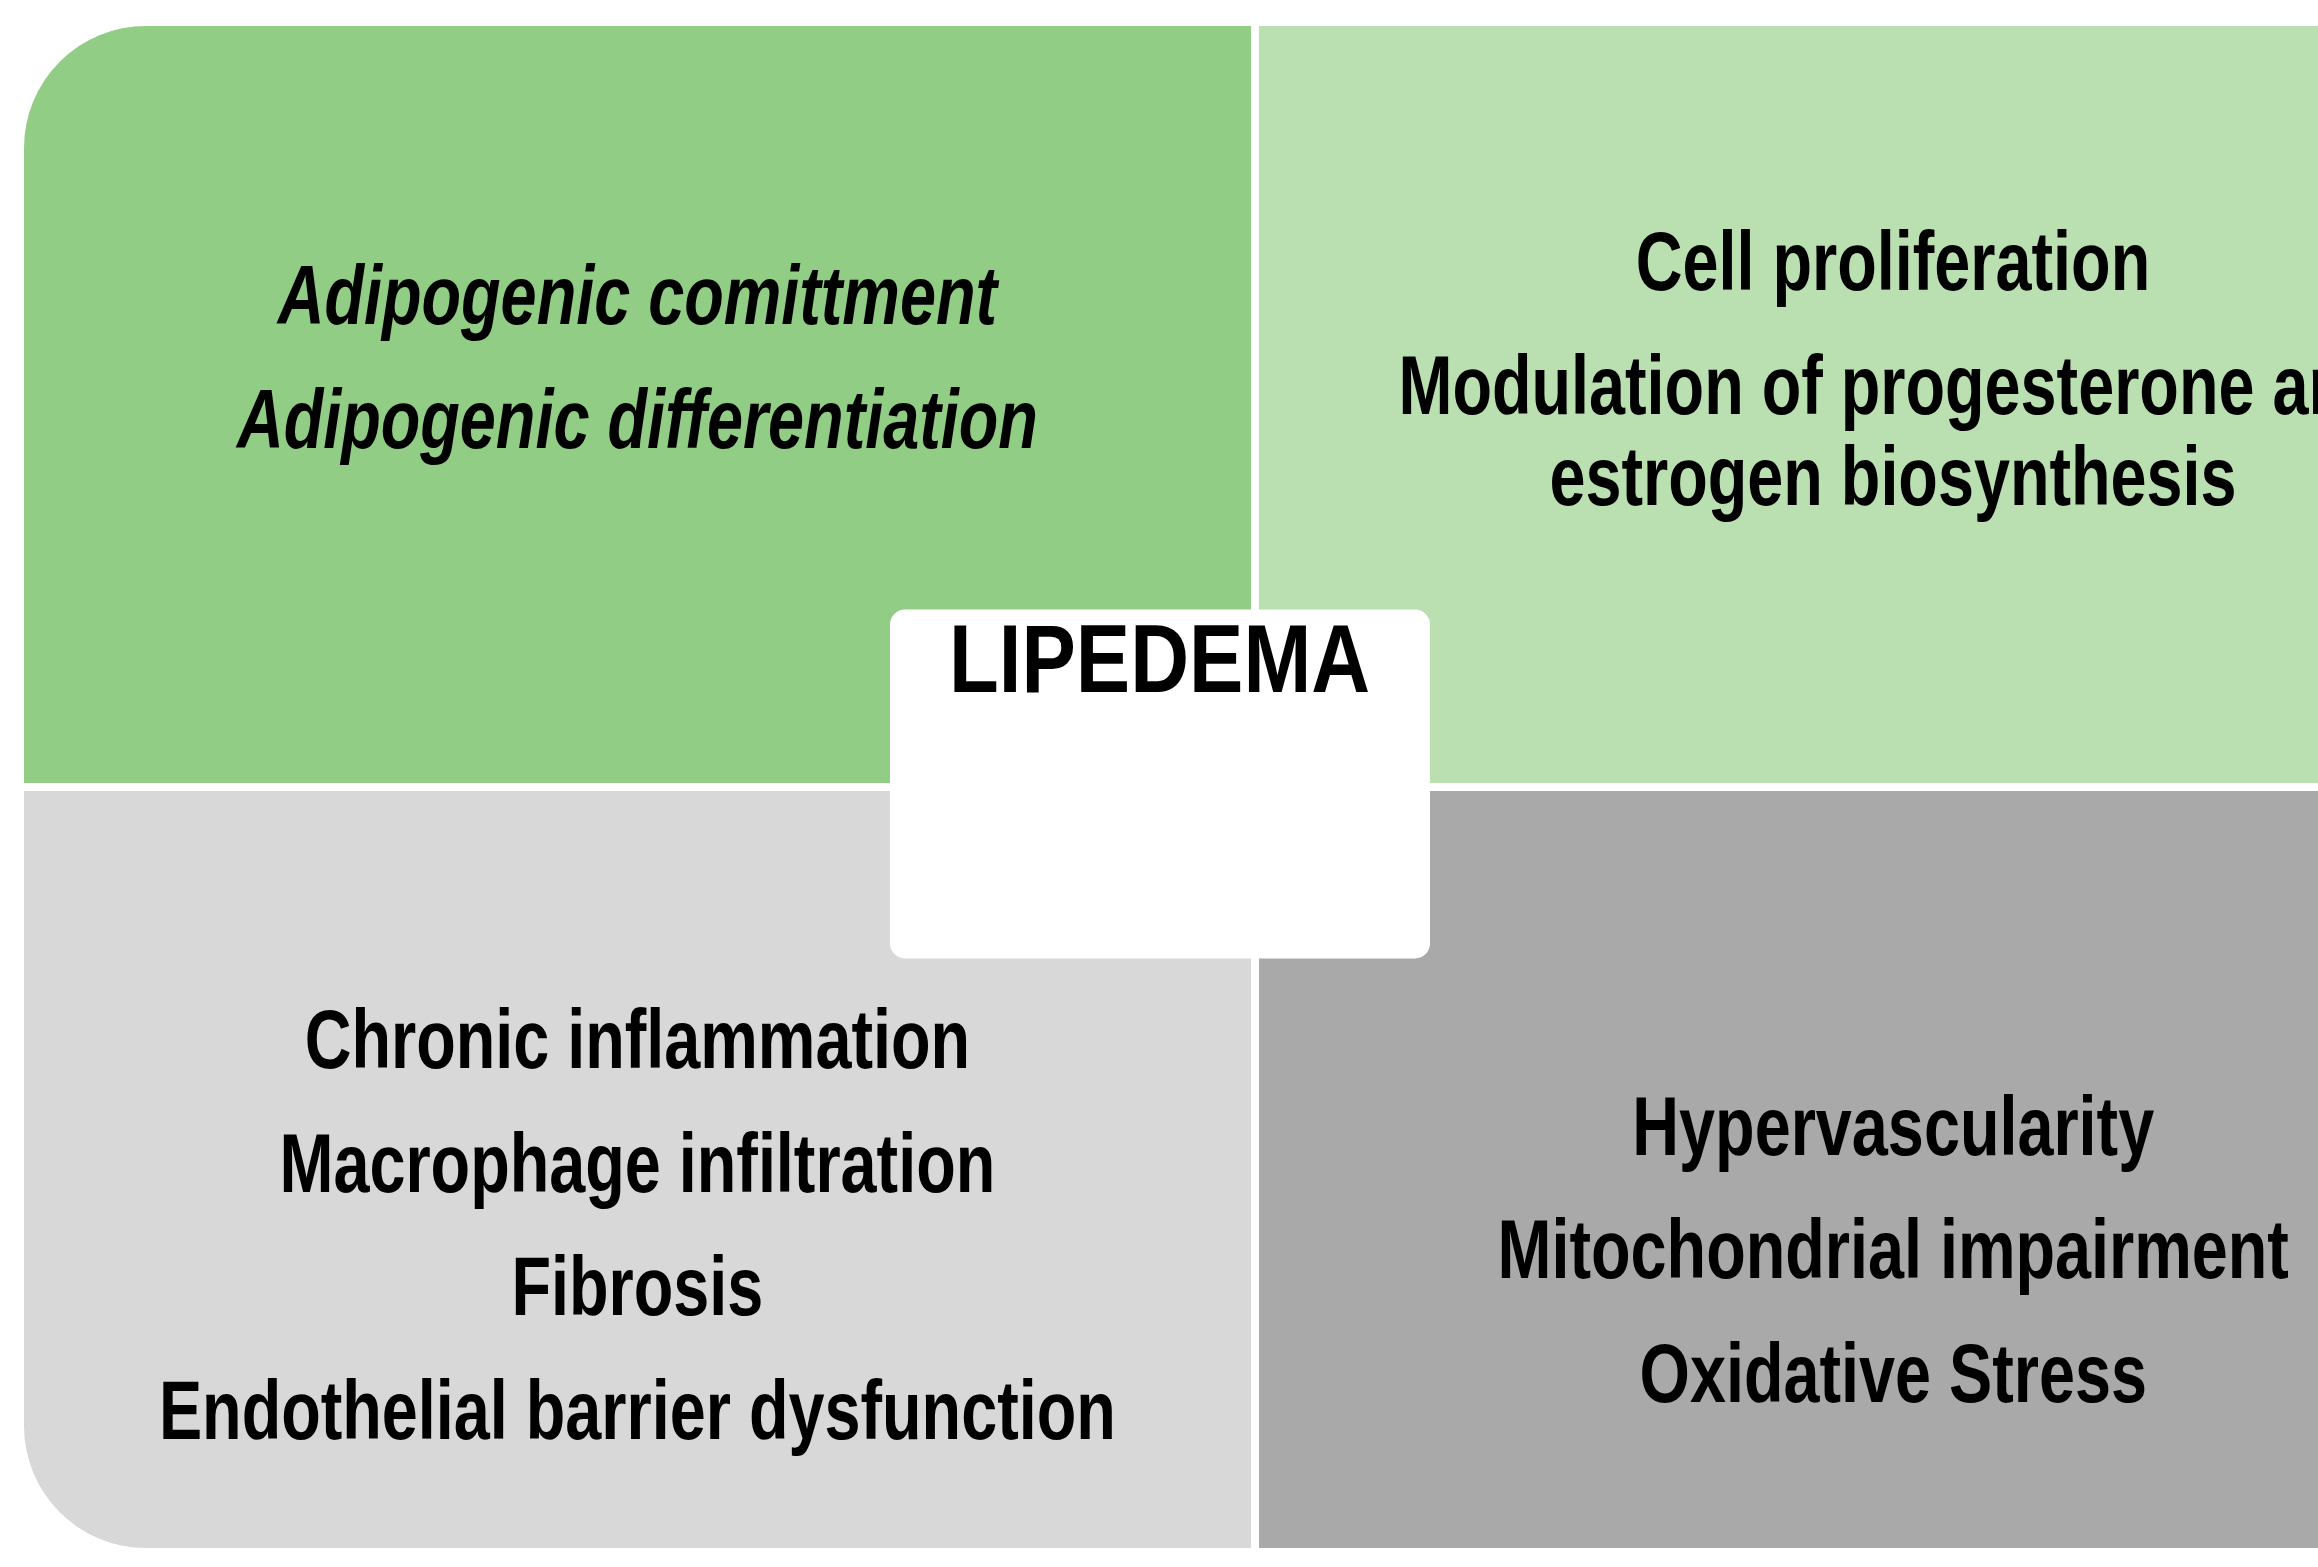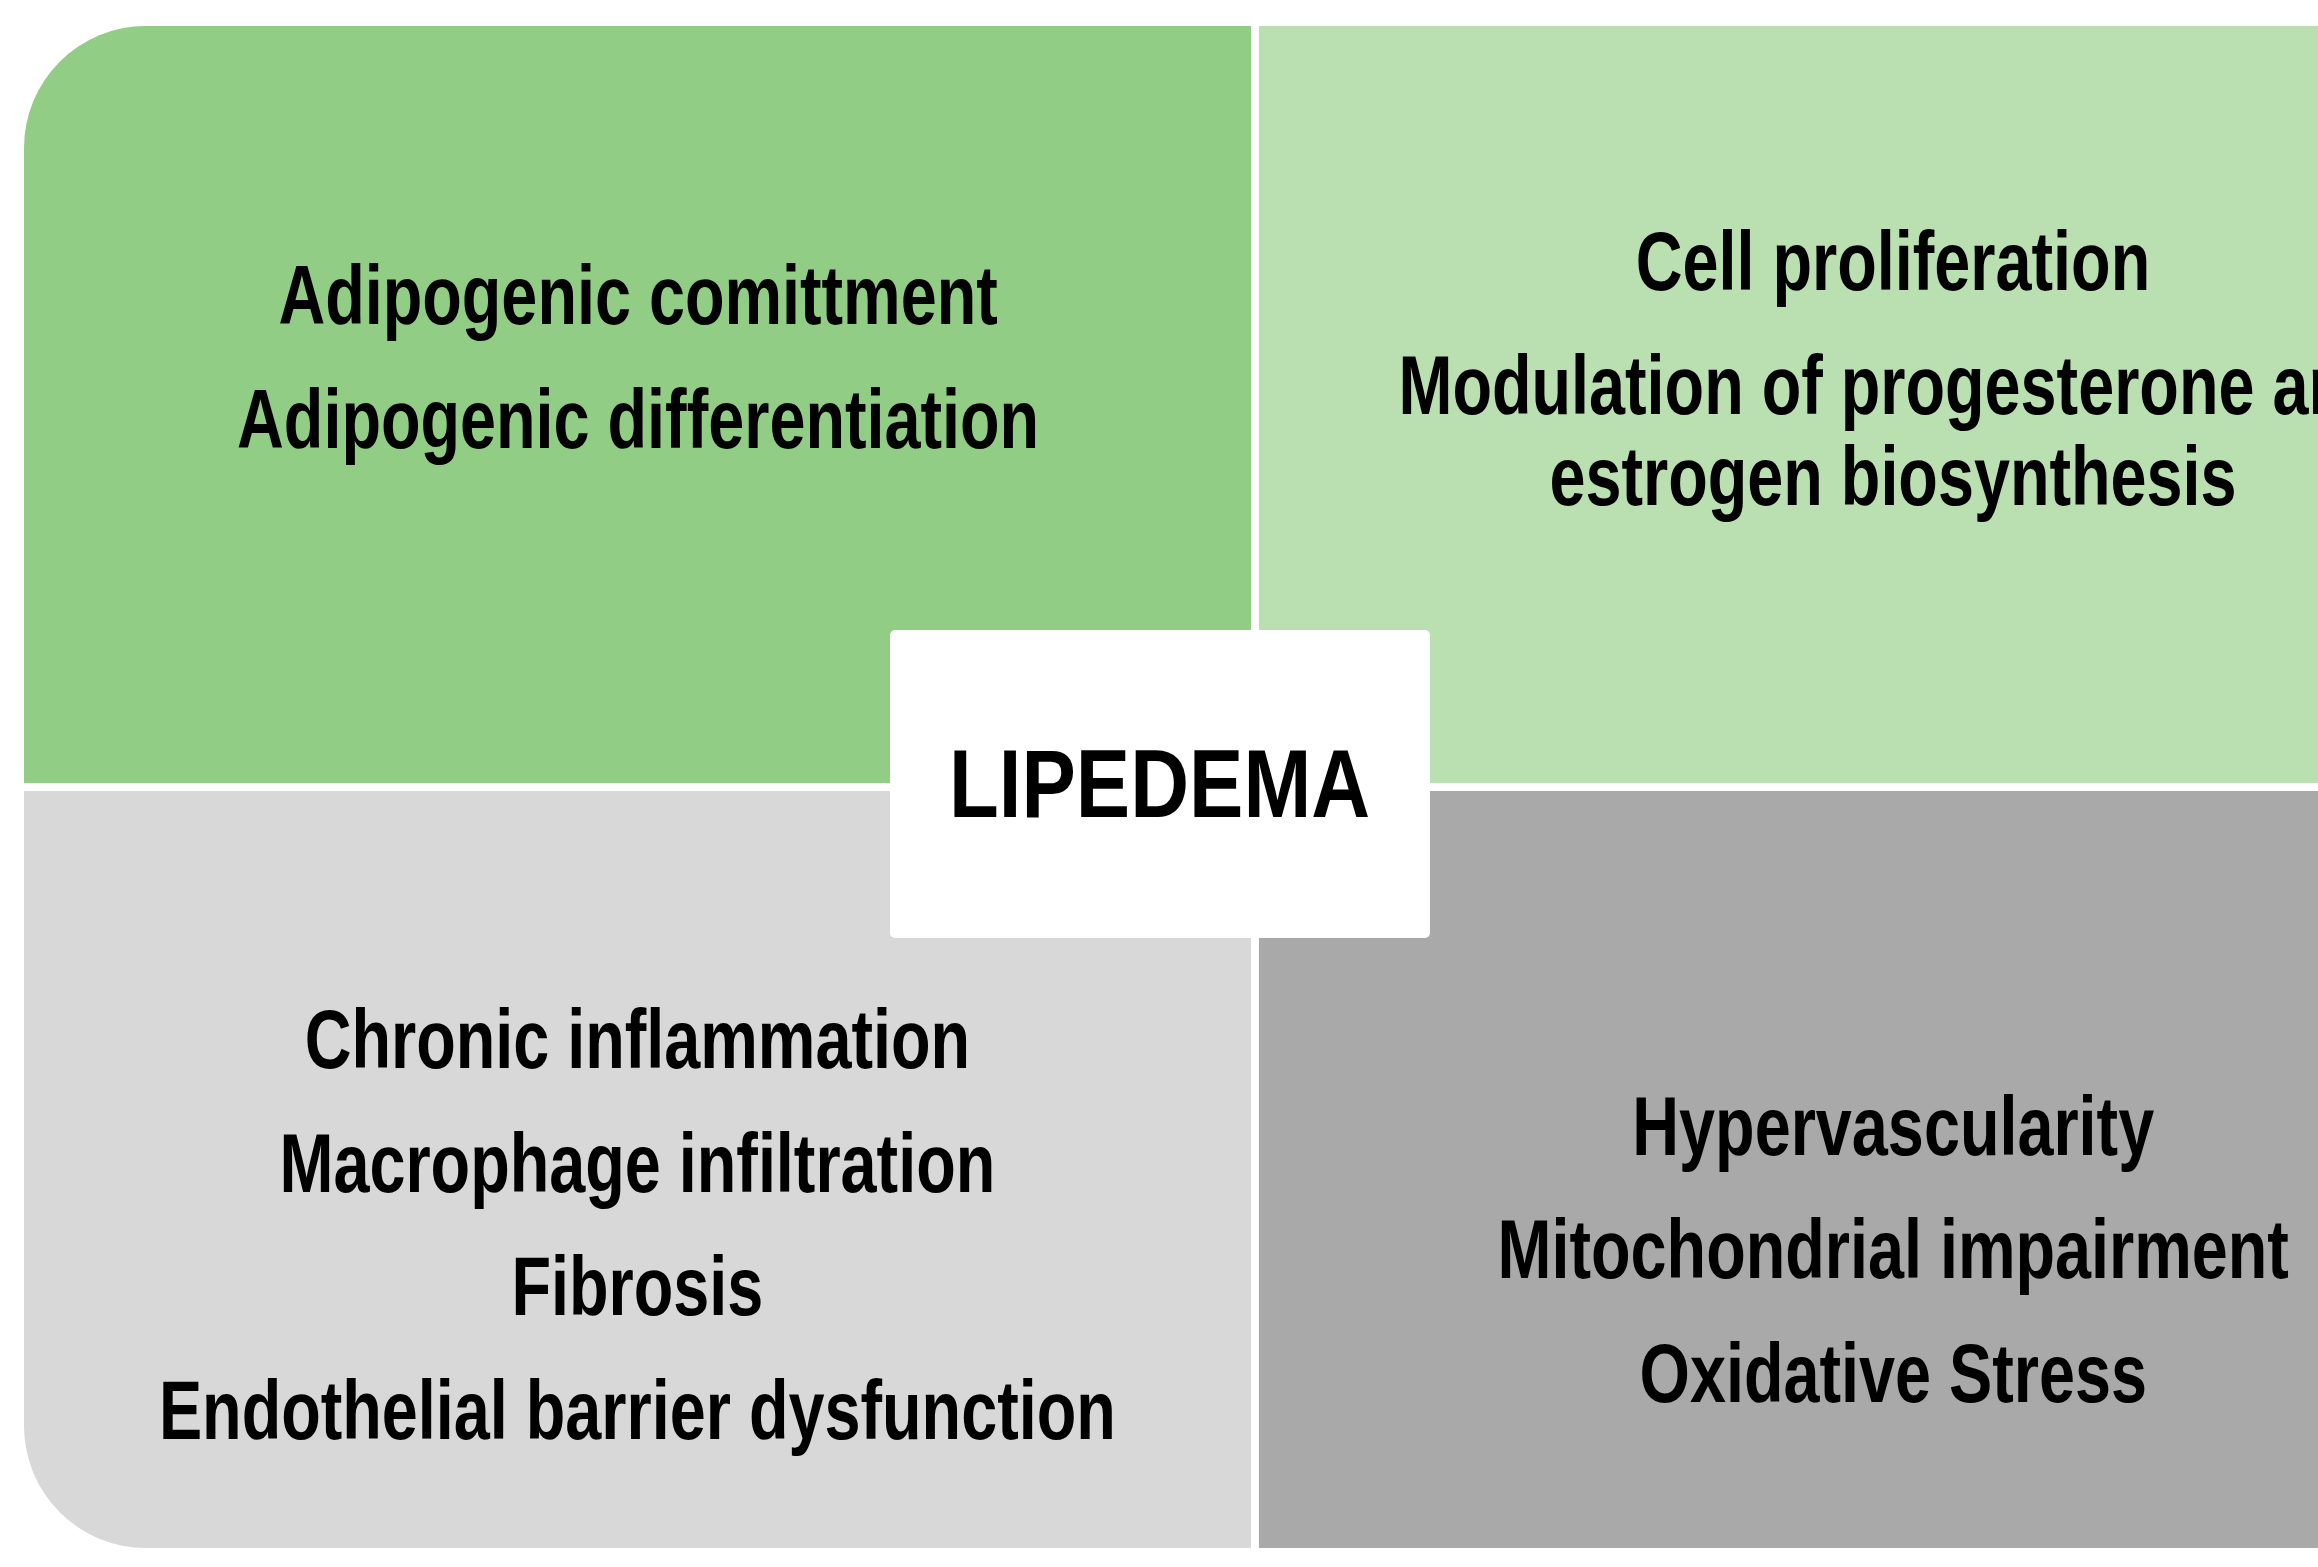--- a/index.html
+++ b/index.html
@@ -28,21 +28,21 @@
     grid-template-rows: 1fr 1fr;
     gap: 8.1px;
   }
   .q {
     display: flex;
     flex-direction: column;
     align-items: center;
     justify-content: center;
     text-align: center;
   }
-  .q.tl { background: var(--quadrant-top-left, #92cd85);  border-top-left-radius: 122px;     padding-bottom: 94px; }
+  .q.tl { background: var(--quadrant-top-left, #92cd85);  border-top-left-radius: 122px;     padding-bottom: 94px; font-style: italic; }
   .q.tr { background: var(--quadrant-top-right, #badfb1); border-top-right-radius: 122px;    padding-bottom: 71px; }
   .q.bl { background: var(--quadrant-bottom-left, #d8d8d8);  border-bottom-left-radius: 122px;  padding-top: 112px; }
   .q.br { background: var(--quadrant-bottom-right, #a9a9a9); border-bottom-right-radius: 122px; padding-top: 161px; }
   .content {
     display: flex;
     flex-direction: column;
     align-items: center;
     gap: 32.5px;
     transform: scaleX(0.78);
     transform-origin: center;
@@ -56,26 +56,25 @@
     display: block;
     white-space: nowrap;
     font-size: 83px;
     line-height: 91px;
   }
   .center-box {
     position: absolute;
     left: 50%;
     top: 50%;
     width: 540px;
-    height: 308px;
+    height: 349px;
     transform: translate(-50%, -50%);
     background: var(--center-box, #ffffff);
-    border-radius: 5px;
+    border-radius: 15px;
     display: flex;
-    align-items: center;
     justify-content: center;
   }
   .center-label {
     font-size: 97px;
     line-height: 1;
     white-space: nowrap;
     transform: scaleX(0.84);
     transform-origin: center;
   }
 </style>

